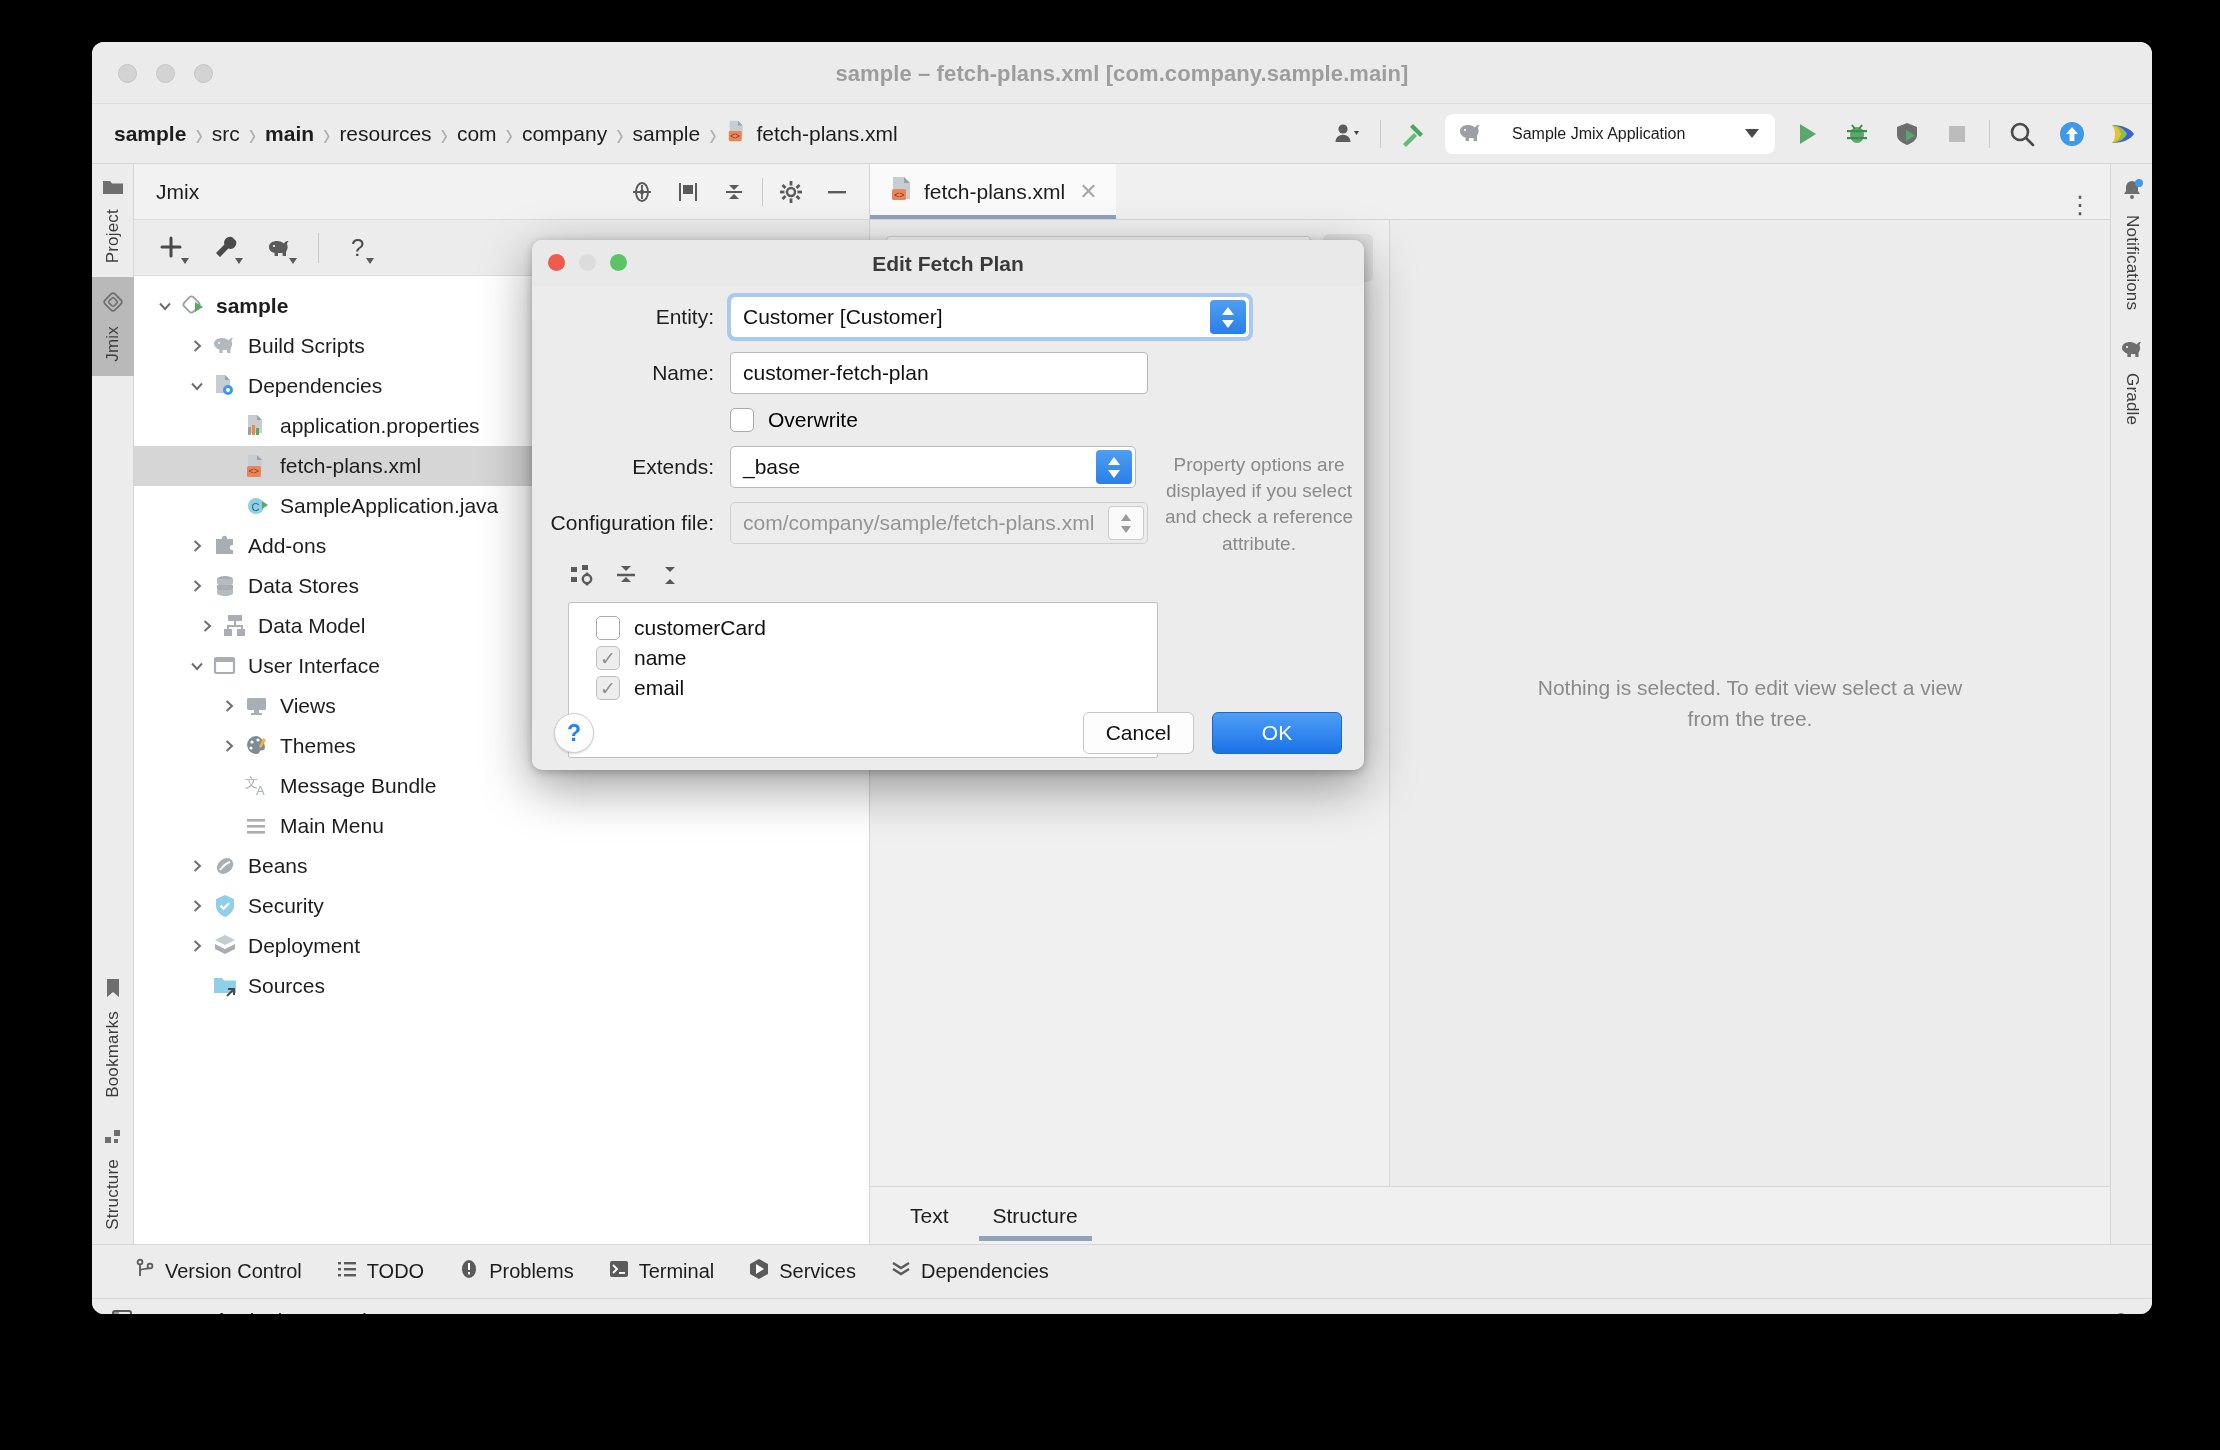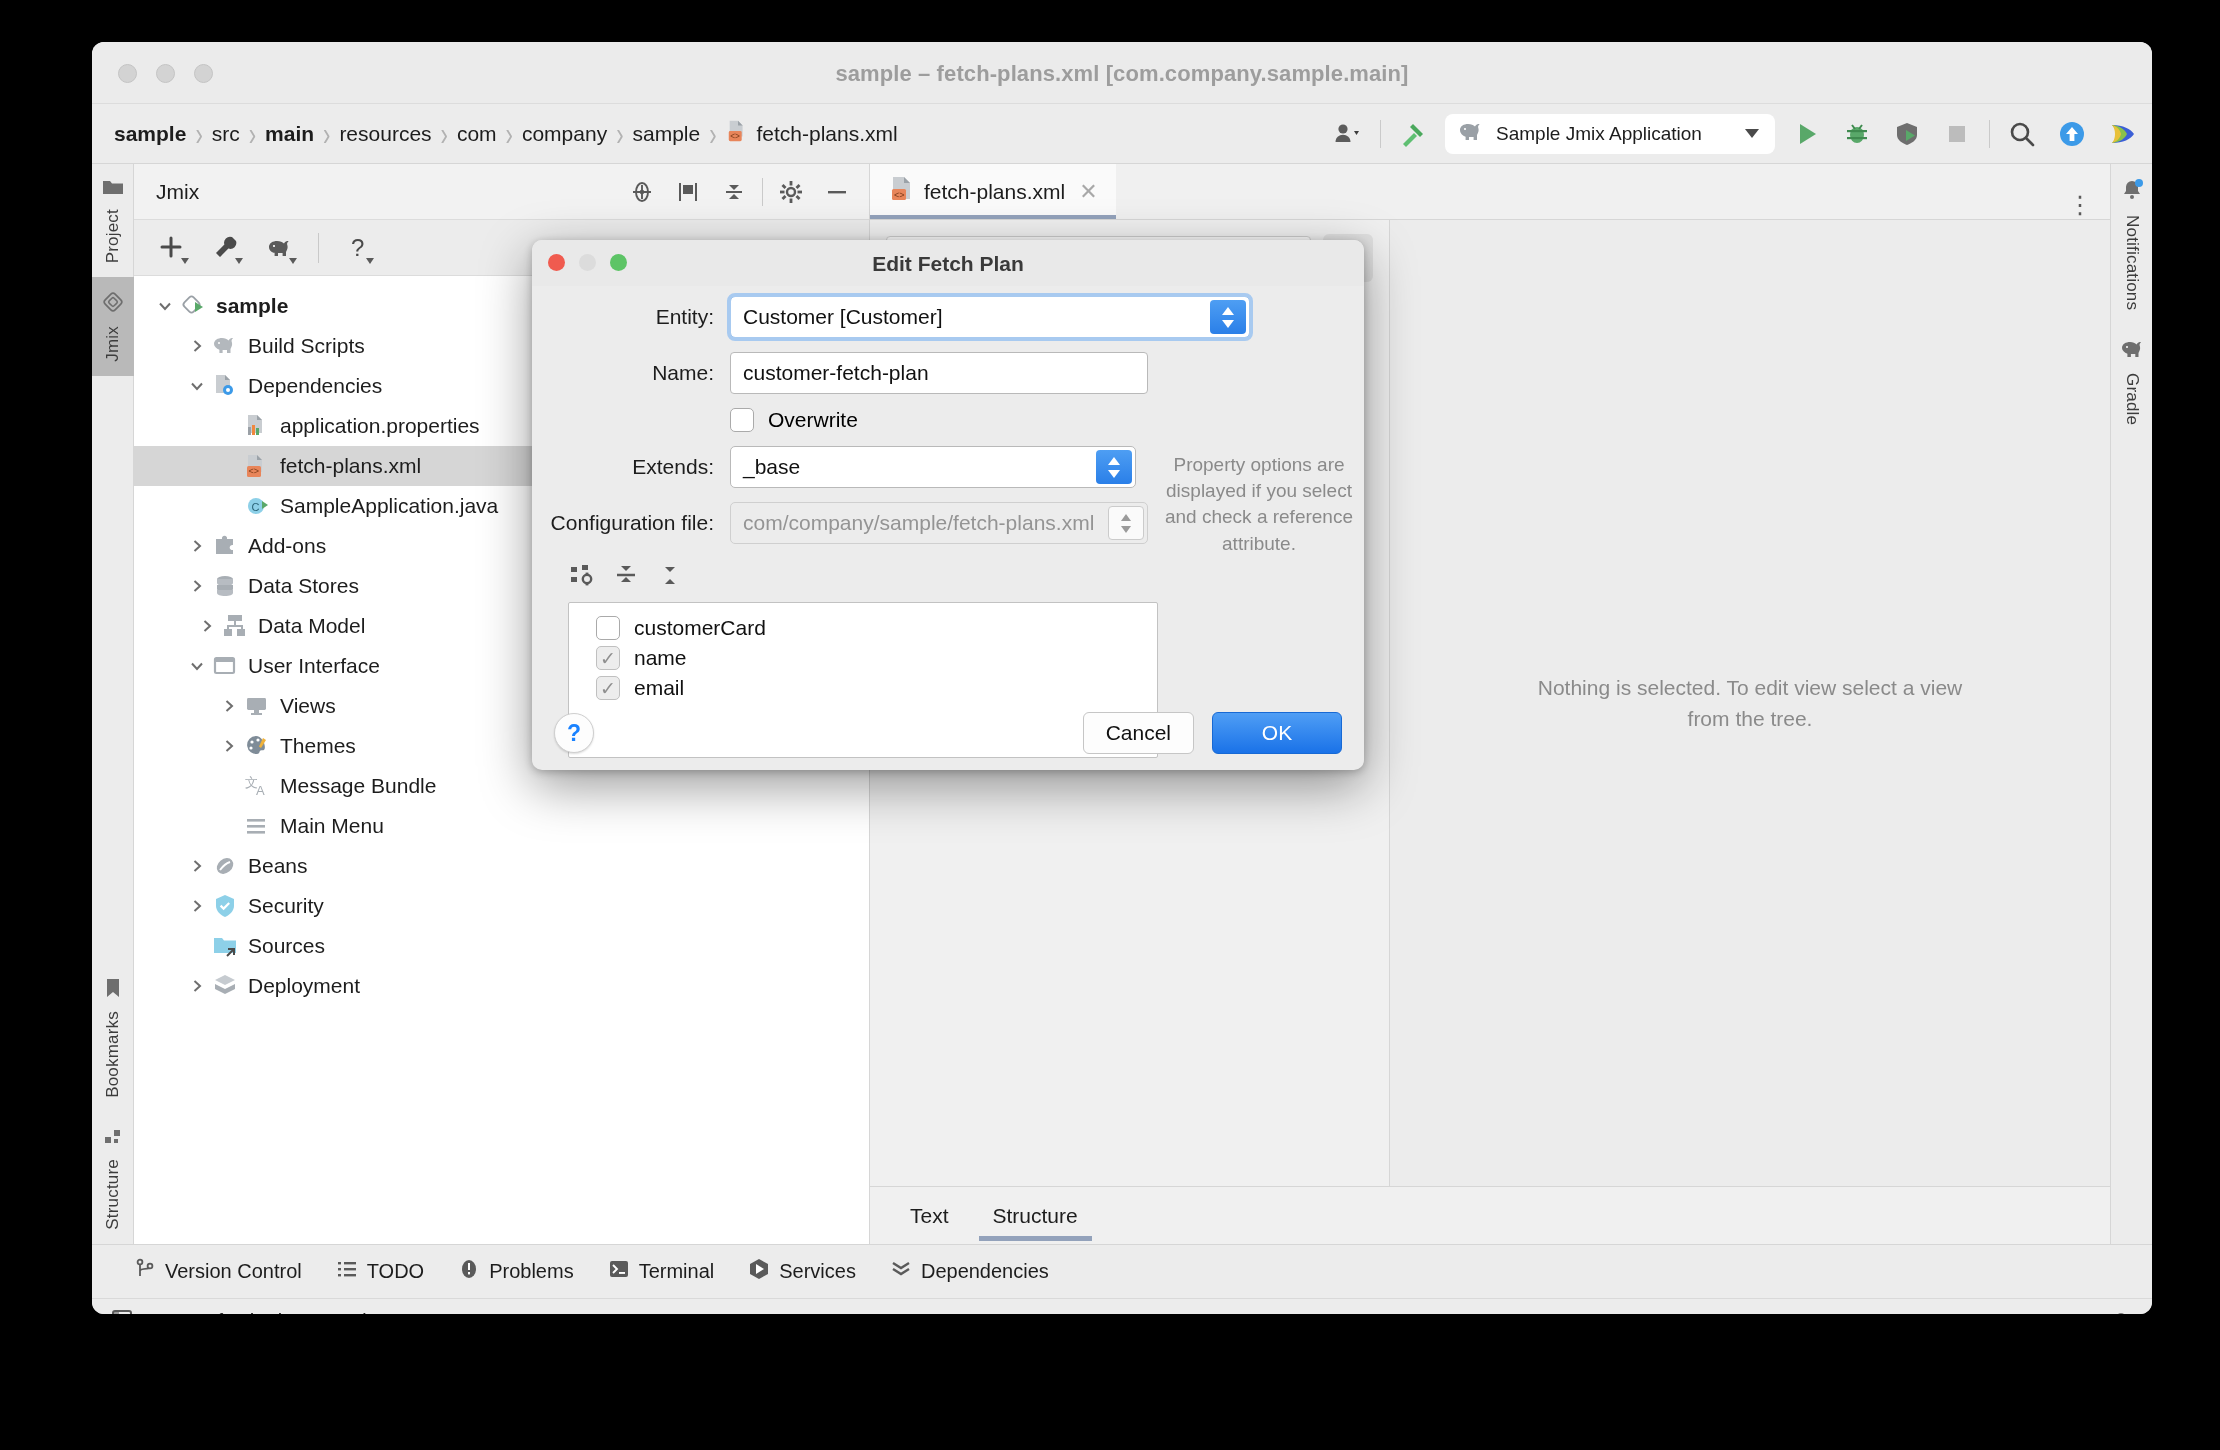--- a/index.html
+++ b/index.html
@@ -52,25 +52,25 @@
   .crumb.bold { font-weight: bold; }
   .crumb-sep {
     color: #b2b2b2; font-size: 22px; margin: 0 9px; transform: scaleY(1.5);
     display: inline-block; font-weight: 300;
   }
   .crumb-file { display: flex; align-items: center; gap: 7px; }
 
   .nav-right { margin-left: auto; display: flex; align-items: center; gap: 14px; }
   .vsep { width: 1px; height: 28px; background: #cacaca; }
   .run-config {
-    display: flex; align-items: center; gap: 11px;
+    display: flex; align-items: center; gap: 27px;
     background: #fff; border-radius: 8px;
     height: 40px; padding: 0 16px 0 12px;
     min-width: 330px;
-    font-size: 19px; color: #1d1d1d;
+    font-size: 16px; color: #1d1d1d;
   }
   .run-config .caret { margin-left: auto; }
 
   .icon-btn {
     width: 36px; height: 36px;
     display: flex; align-items: center; justify-content: center;
   }
 
   
   .body-row { display: flex; height: 1080px; }
@@ -751,47 +751,47 @@
             </span>
             <span class="tree-ico">
               <svg width="26" height="26" viewBox="0 0 26 26">
                 <path d="M13 2l9 4v7c0 5-4.6 9-9 11-4.4-2-9-6-9-11V6z" fill="#8dd0e8"></path>
                 <path d="M8.6 12.6l3 3 5.6-5.6" stroke="#fff" stroke-width="2.2" fill="none"></path>
               </svg>
             </span>
             <span class="tree-label">Security</span>
           </div>
           <div class="tree-row" style="padding-left: 50px;">
+            <span class="arrow">
+              <svg width="16" height="16" viewBox="0 0 16 16">
+                <path d="M5.5 3L11 8l-5.5 5" stroke="#6e6e6e" stroke-width="2" fill="none"></path>
+              </svg>
+            </span>
+            <span class="tree-ico">
+              <svg width="26" height="26" viewBox="0 0 26 26">
+                <path d="M13 2l10 5-10 5L3 7z" fill="#c6cbd0"></path>
+                <path d="M3 11l10 5 10-5v5l-10 5-10-5z" fill="#a8aeb4"></path>
+              </svg>
+            </span>
+            <span class="tree-label">Deployment</span>
+          </div>
+          <div class="tree-row" style="padding-left: 50px;">
             <span class="arrow empty">
               <svg width="16" height="16" viewBox="0 0 16 16">
                 <path d="M5.5 3L11 8l-5.5 5" stroke="#6e6e6e" stroke-width="2" fill="none"></path>
               </svg>
             </span>
             <span class="tree-ico">
               <svg width="26" height="26" viewBox="0 0 26 26">
                 <path d="M2 5h8l2 2.6h12V20H2z" fill="#8dd0e8"></path>
                 <path d="M16 16h6v6" stroke="#4a4a4a" stroke-width="2" fill="none"></path>
                 <path d="M15 23l7-7" stroke="#4a4a4a" stroke-width="2"></path>
               </svg>
             </span>
             <span class="tree-label">Sources</span>
-          </div>
-          <div class="tree-row" style="padding-left: 50px;">
-            <span class="arrow">
-              <svg width="16" height="16" viewBox="0 0 16 16">
-                <path d="M5.5 3L11 8l-5.5 5" stroke="#6e6e6e" stroke-width="2" fill="none"></path>
-              </svg>
-            </span>
-            <span class="tree-ico">
-              <svg width="26" height="26" viewBox="0 0 26 26">
-                <path d="M13 2l10 5-10 5L3 7z" fill="#c6cbd0"></path>
-                <path d="M3 11l10 5 10-5v5l-10 5-10-5z" fill="#a8aeb4"></path>
-              </svg>
-            </span>
-            <span class="tree-label">Deployment</span>
           </div>
         </div>
     </div>
 
     <div class="editor">
       <div class="tabbar">
         <div class="etab active">
           <span>
             <svg width="24" height="26" viewBox="0 0 24 26">
               <path d="M3 1h11l6 6v16H3z" fill="#c9cdd1"></path>

